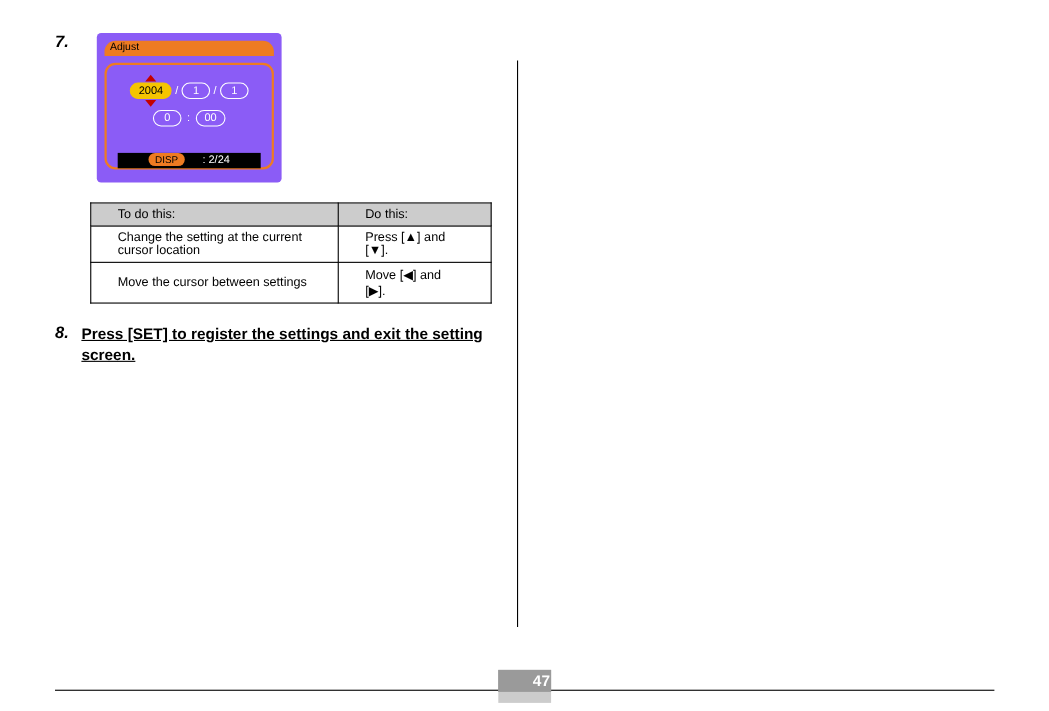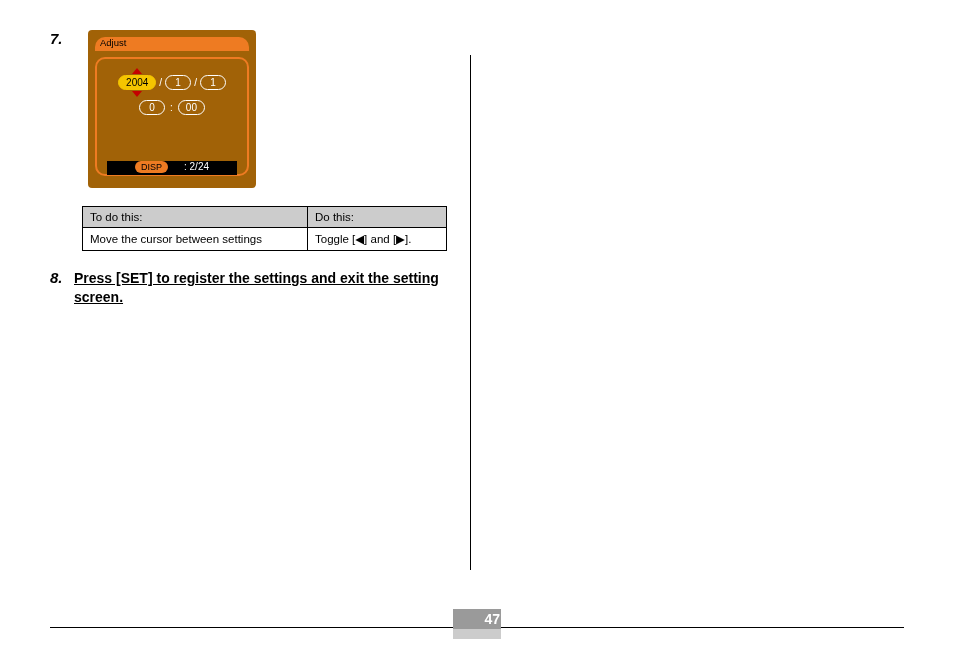--- a/index.html
+++ b/index.html
@@ -67,22 +67,22 @@
     text-decoration: underline;
   }
   .step7-wrap {
     display: flex;
     align-items: flex-start;
     gap: 20px;
   }
   
   .lcd {
     width: 168px;
-    height: 158px;
-    background: #a16207;
+    height: 136px;
+    background: #8b5cf6;
     border-radius: 4px;
     position: relative;
     color: #fff;
     font-size: 10px;
   }
   .lcd-inner {
     position: absolute;
     top: 27px;
     left: 7px;
     right: 7px;
@@ -193,21 +193,21 @@
   }
   
   .instr-table {
     border-collapse: collapse;
     width: 365px;
     margin: 18px 0 18px 32px;
     font-size: 11.5px;
   }
   .instr-table th, .instr-table td {
     border: 1px solid #000;
-    padding: 4px 7px;
+    padding: 4px 24px;
     text-align: left;
     vertical-align: middle;
   }
   .instr-table th {
     background: #cccccc;
     font-weight: normal;
   }
   .instr-table td.col-left-cell { width: 225px; }
   
   .footer {
@@ -281,22 +281,26 @@
 
       <table class="instr-table">
         <thead>
           <tr>
             <th>To do this:</th>
             <th>Do this:</th>
           </tr>
         </thead>
         <tbody>
           <tr>
+            <td class="col-left-cell">Change the setting at the current cursor location</td>
+            <td>Press [▲] and [▼].</td>
+          </tr>
+          <tr>
             <td class="col-left-cell">Move the cursor between settings</td>
-            <td>Toggle [◀] and [▶].</td>
+            <td>Move [◀] and [▶].</td>
           </tr>
         </tbody>
       </table>
 
       <div class="step-row">
         <div class="step-num">8.</div>
         <div class="step-text-wide">Press [SET] to register the settings and exit the setting screen.</div>
       </div>
 
     </div>

